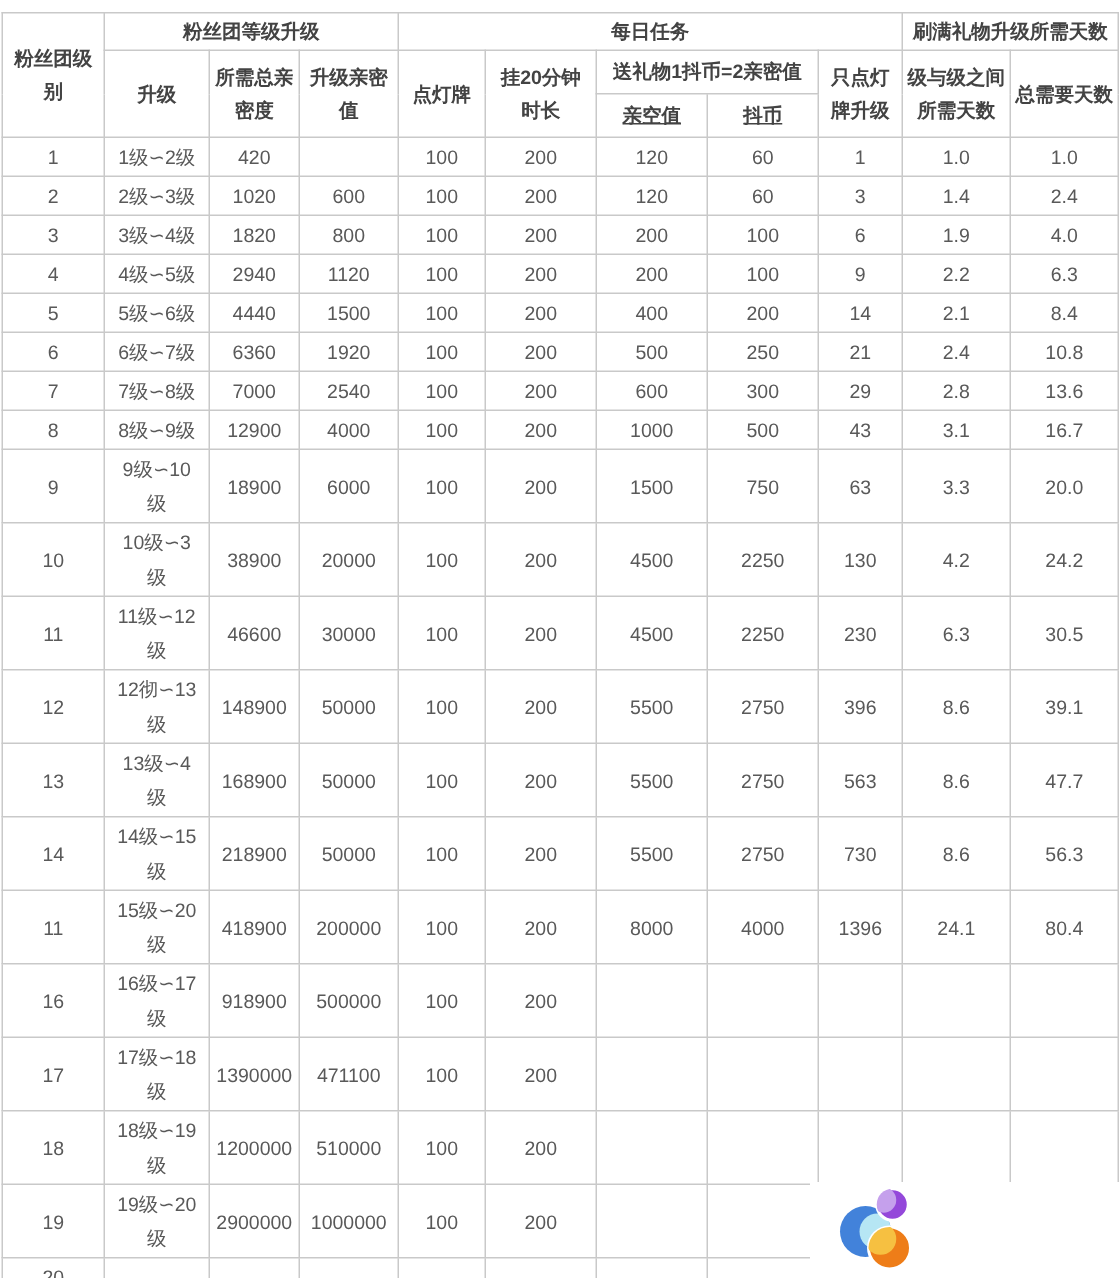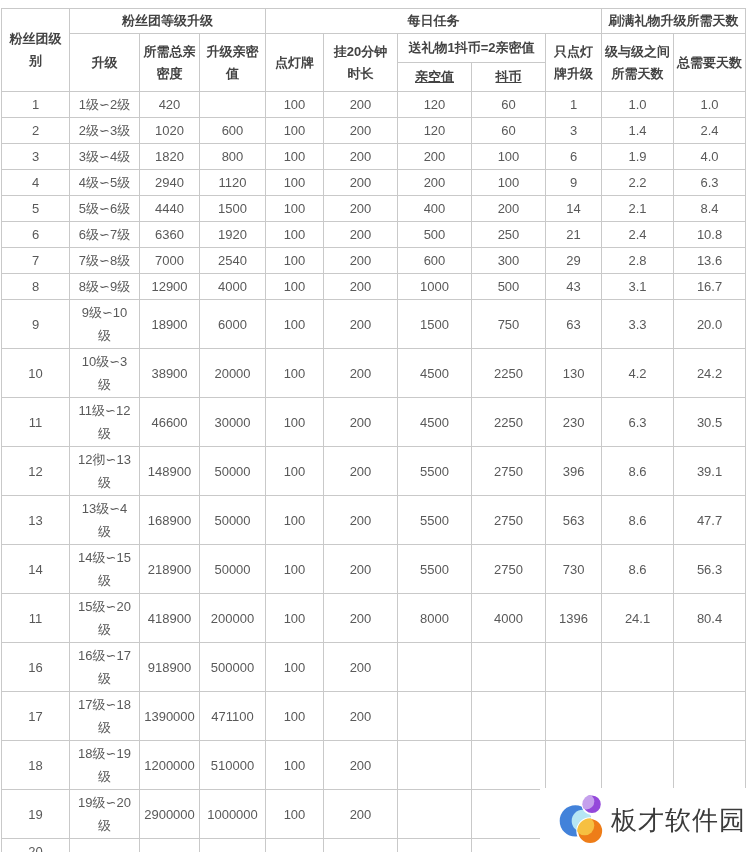--- a/index.html
+++ b/index.html
@@ -403,16 +403,15 @@
             <circle cx="37" cy="41" r="14"></circle>
           </clipPath>
       </defs>
       <circle cx="21" cy="30" r="17" fill="#4282da"></circle>
       <circle cx="29" cy="30" r="12" fill="#b6e6f4" clip-path="url(#clip-blue)"></circle>
       <circle cx="39" cy="12" r="10.5" fill="#9448da" stroke="#ffffff" stroke-width="2"></circle>
       <circle cx="33" cy="9" r="8.5" fill="#c5a0ec" clip-path="url(#clip-purple)"></circle>
       <circle cx="37" cy="41" r="14" fill="#ee7d18" stroke="#ffffff" stroke-width="2"></circle>
       <circle cx="31" cy="35" r="10.5" fill="#f6c041" clip-path="url(#clip-orange)"></circle>
     </svg>
-    <span class="watermark-text">板才软件园</span>
   </div>
 
 </div>
 
 </body></html>

